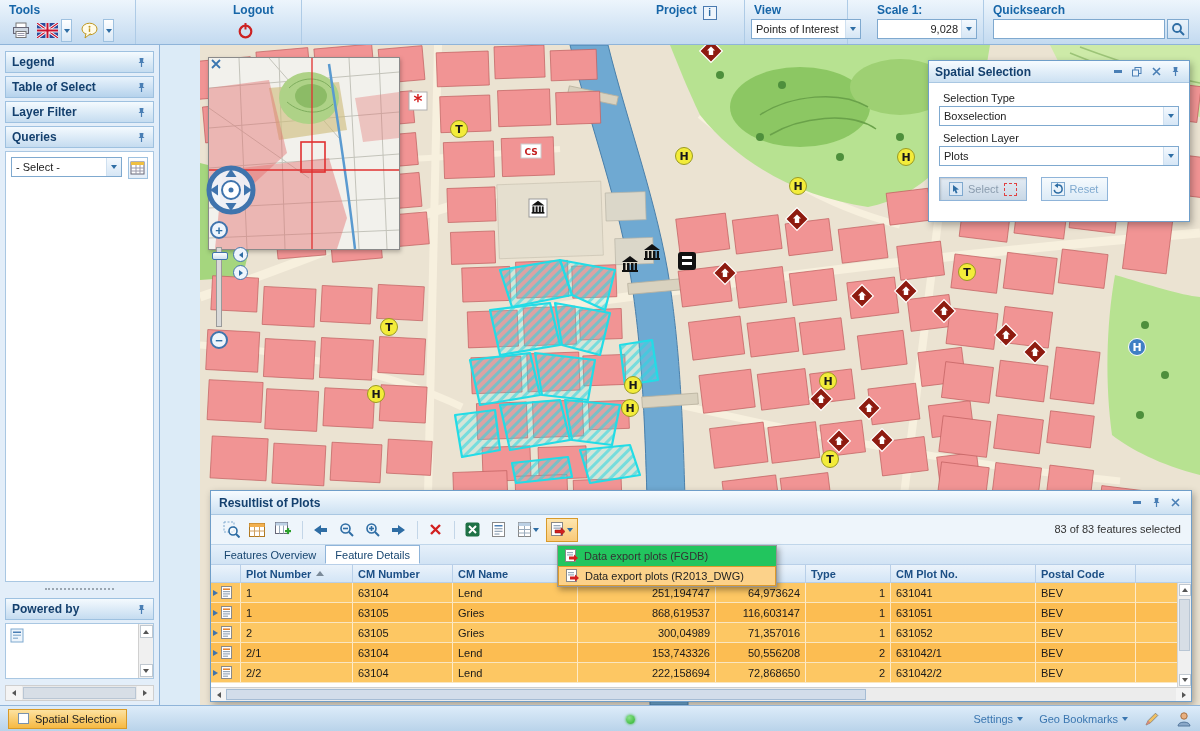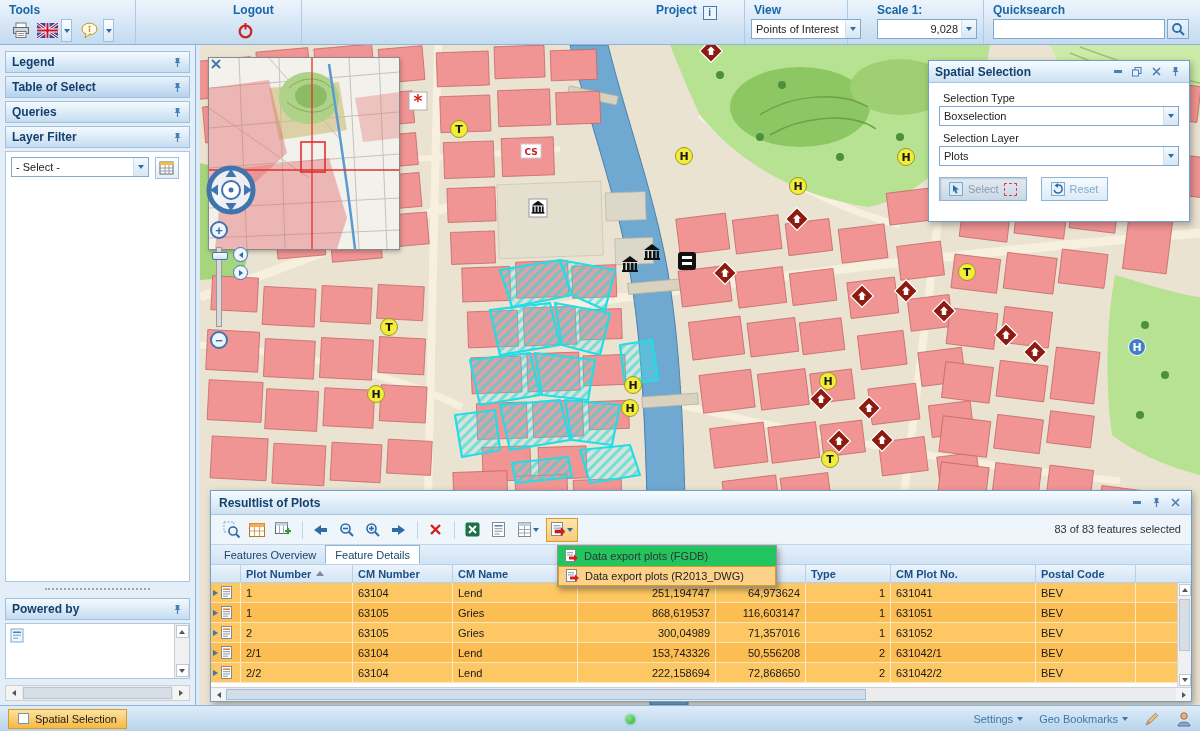--- a/index.html
+++ b/index.html
@@ -26,21 +26,21 @@
   .dd .val { flex:1; white-space:nowrap; overflow:hidden; }
   .ddcaret { width:15px; height:100%; display:flex; align-items:center; justify-content:center;
              border-left:1px solid #cfe0f0; background:linear-gradient(#f4f9fe,#d6e6f5); }
   .tb-input { height:20px; border:1px solid #7fa9cf; background:#fff; font-family:"Liberation Sans",sans-serif; font-size:11px; padding:0 4px; }
   .search-btn { width:22px; height:20px; border:1px solid #7fa9cf; background:linear-gradient(#eaf3fb,#cfe2f3);
                 display:inline-flex; align-items:center; justify-content:center; margin-left:2px; }
   .infobox { display:inline-flex; width:14px; height:14px; border:1px solid #4a7ab0; background:#eef5fc; color:#2e6da4;
              font-weight:bold; font-size:10px; align-items:center; justify-content:center; margin-left:6px; vertical-align:-2px; }
 
   
-  .sidebar { position:absolute; left:0; top:45px; width:196px; height:660px; background:#e3eef9;
+  .sidebar { position:absolute; left:0; top:45px; width:160px; height:660px; background:#e3eef9;
              border-right:1px solid #8fb4d9; padding:6px 5px 4px 5px; display:flex; flex-direction:column; z-index:30; }
   .sb-header { height:22px; flex:0 0 22px; margin-bottom:3px; border:1px solid #9ec1e0;
                background:linear-gradient(#f4fafe,#c5dcf0); display:flex; align-items:center; padding:0 6px; }
   .sb-header.strong { background:linear-gradient(#e9f3fc,#b5d2ec); }
   .sb-header .lbl { flex:1; font-size:12px; font-weight:bold; color:#14406e; }
   .sb-queries { flex:1 1 auto; border:1px solid #a9c7e2; background:#fff; margin-bottom:4px; padding:5px; overflow:hidden; }
   .sb-select-row { display:flex; align-items:flex-start; }
   .sb-select-row .dd { width:138px; }
   .sb-iconbtn { width:24px; height:22px; margin-left:6px; border:1px solid #9ec1e0; background:linear-gradient(#fff,#e2edf8);
                 display:inline-flex; align-items:center; justify-content:center; }
@@ -263,28 +263,28 @@
         </svg>
     </div>
     <div class="sb-header strong">
       <span class="lbl">Table of Select</span>
       <svg class="pin" width="11" height="11">
           <path d="M3.5,1 L7.5,1 L7,4.5 L8.5,6 L2.5,6 L4,4.5 Z" fill="#4a7fb5"></path>
           <line x1="5.5" y1="6" x2="5.5" y2="10" stroke="#4a7fb5" stroke-width="1.2"></line>
         </svg>
     </div>
     <div class="sb-header">
-      <span class="lbl">Queries</span>
+      <span class="lbl">Layer Filter</span>
       <svg class="pin" width="11" height="11">
           <path d="M3.5,1 L7.5,1 L7,4.5 L8.5,6 L2.5,6 L4,4.5 Z" fill="#4a7fb5"></path>
           <line x1="5.5" y1="6" x2="5.5" y2="10" stroke="#4a7fb5" stroke-width="1.2"></line>
         </svg>
     </div>
     <div class="sb-header">
-      <span class="lbl">Layer Filter</span>
+      <span class="lbl">Queries</span>
       <svg class="pin" width="11" height="11">
           <path d="M3.5,1 L7.5,1 L7,4.5 L8.5,6 L2.5,6 L4,4.5 Z" fill="#4a7fb5"></path>
           <line x1="5.5" y1="6" x2="5.5" y2="10" stroke="#4a7fb5" stroke-width="1.2"></line>
         </svg>
     </div>
 
     <div class="sb-queries">
       <div class="sb-select-row">
         <span class="dd">
           <span class="val">- Select -</span>

